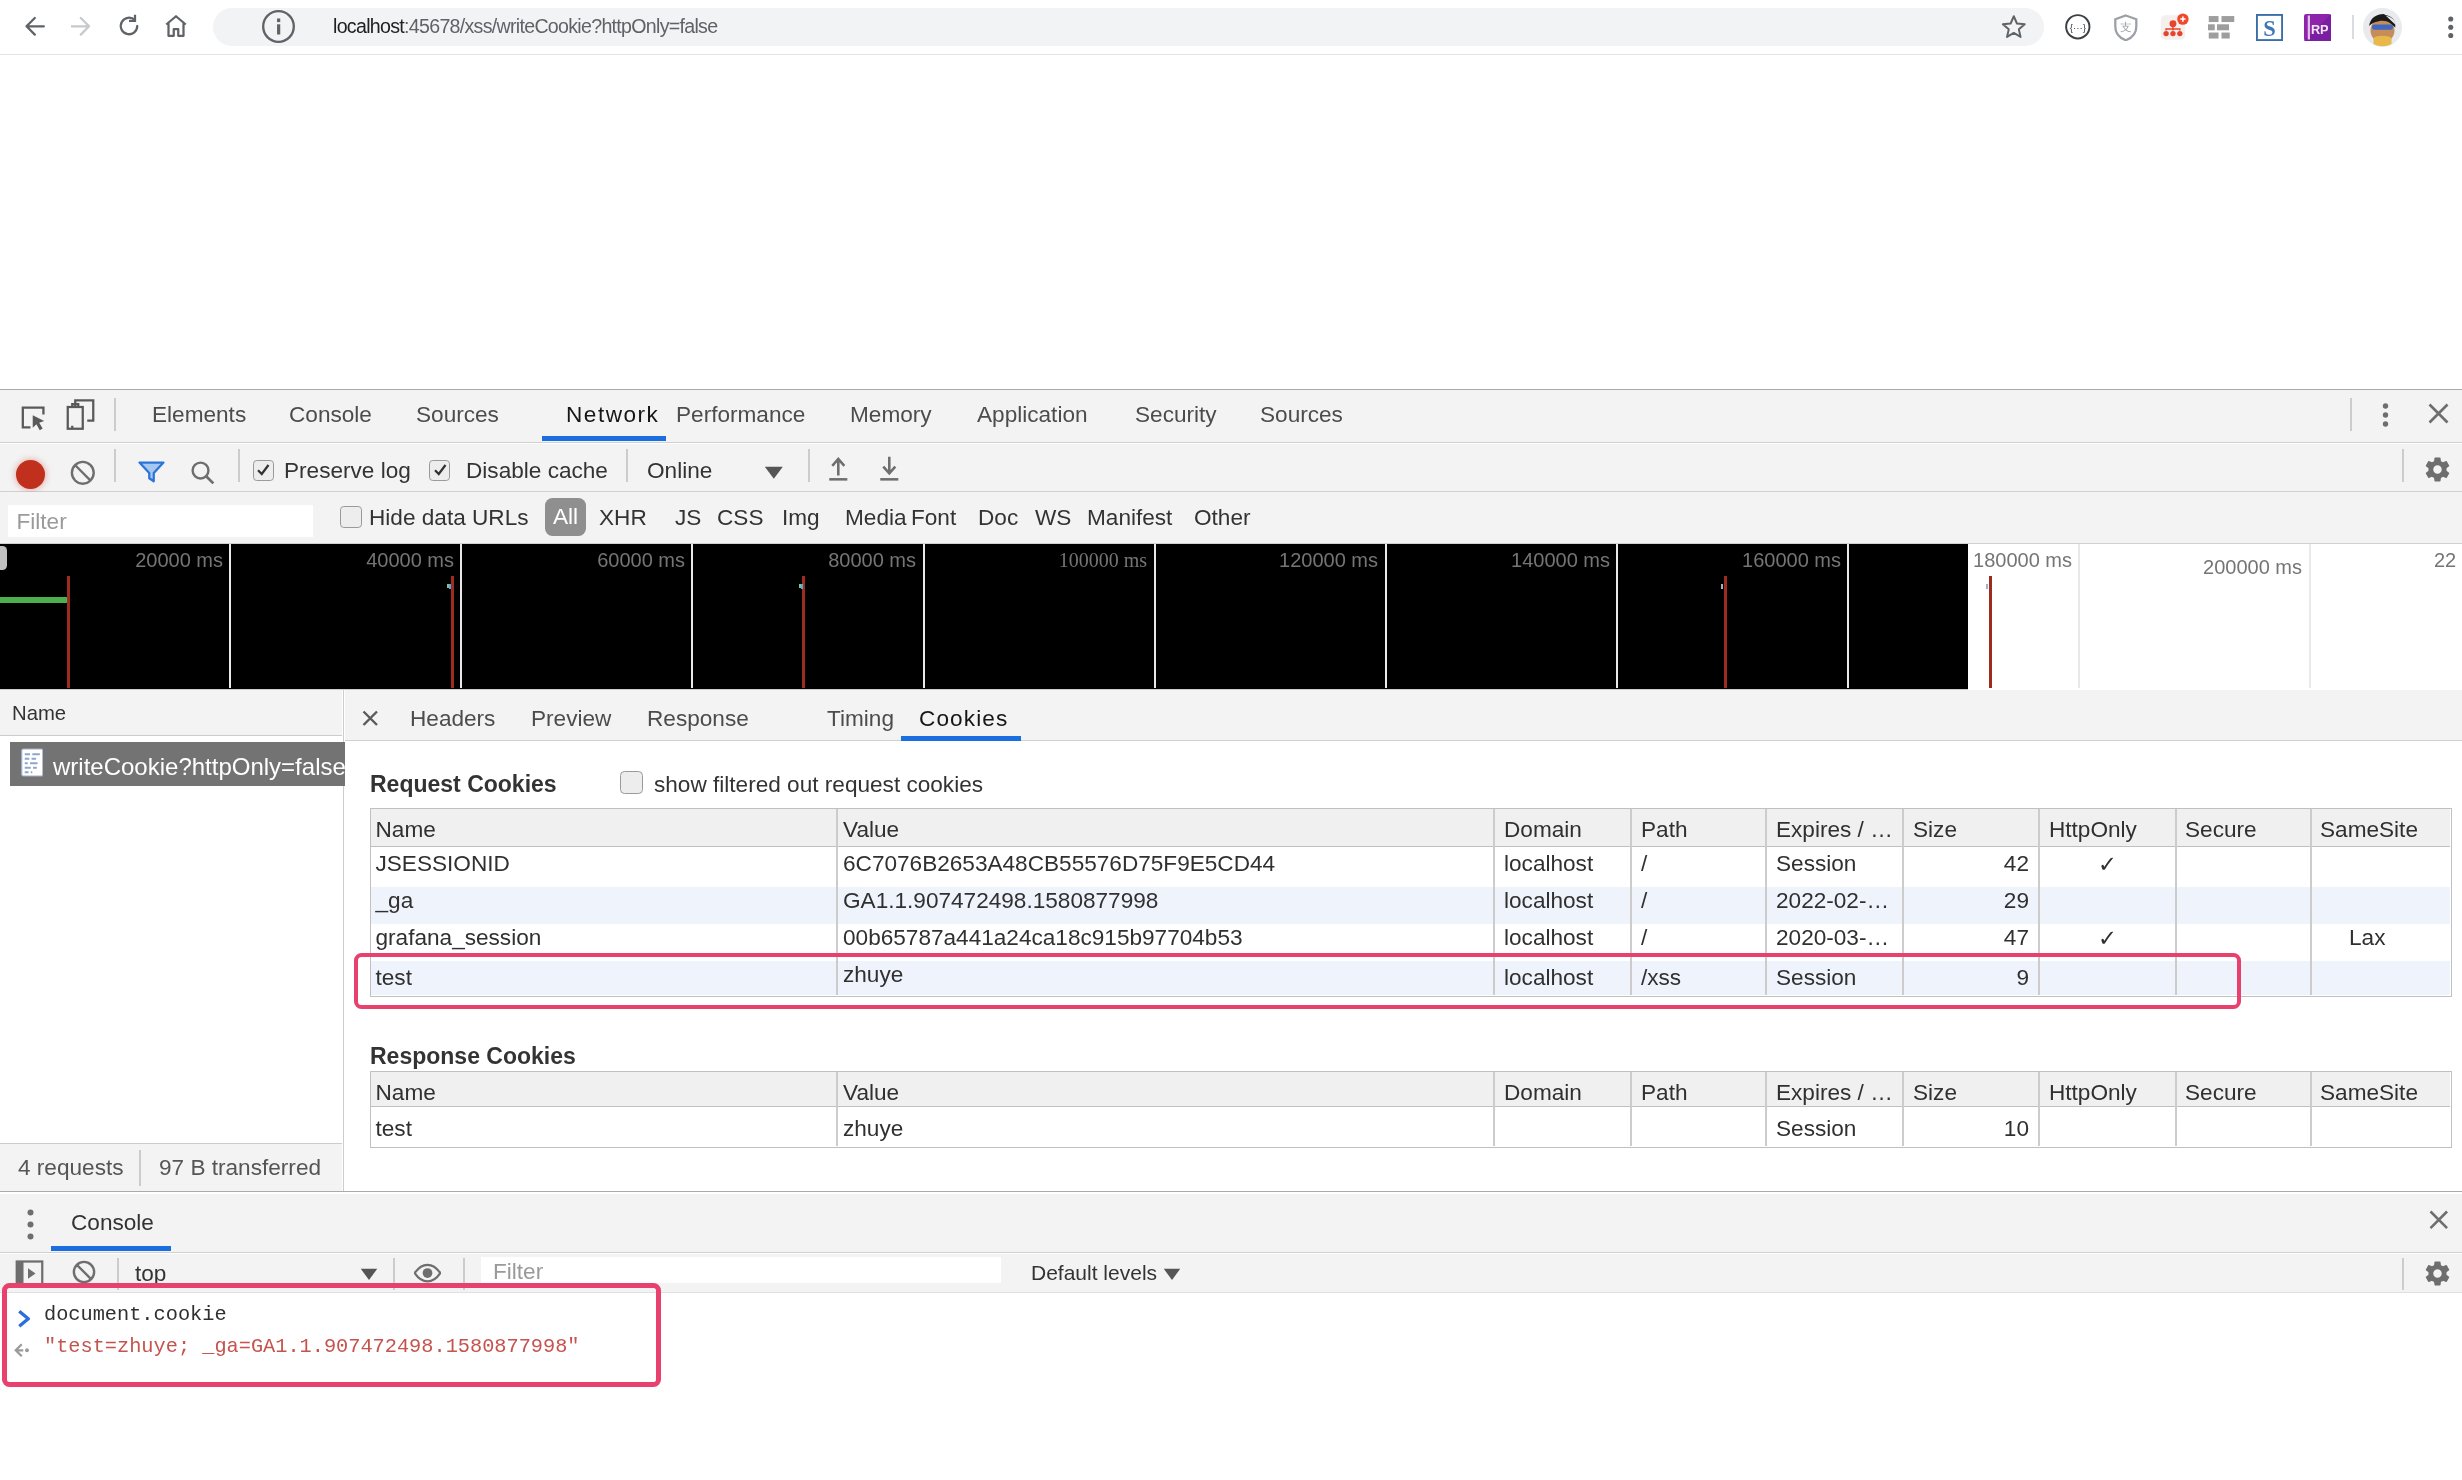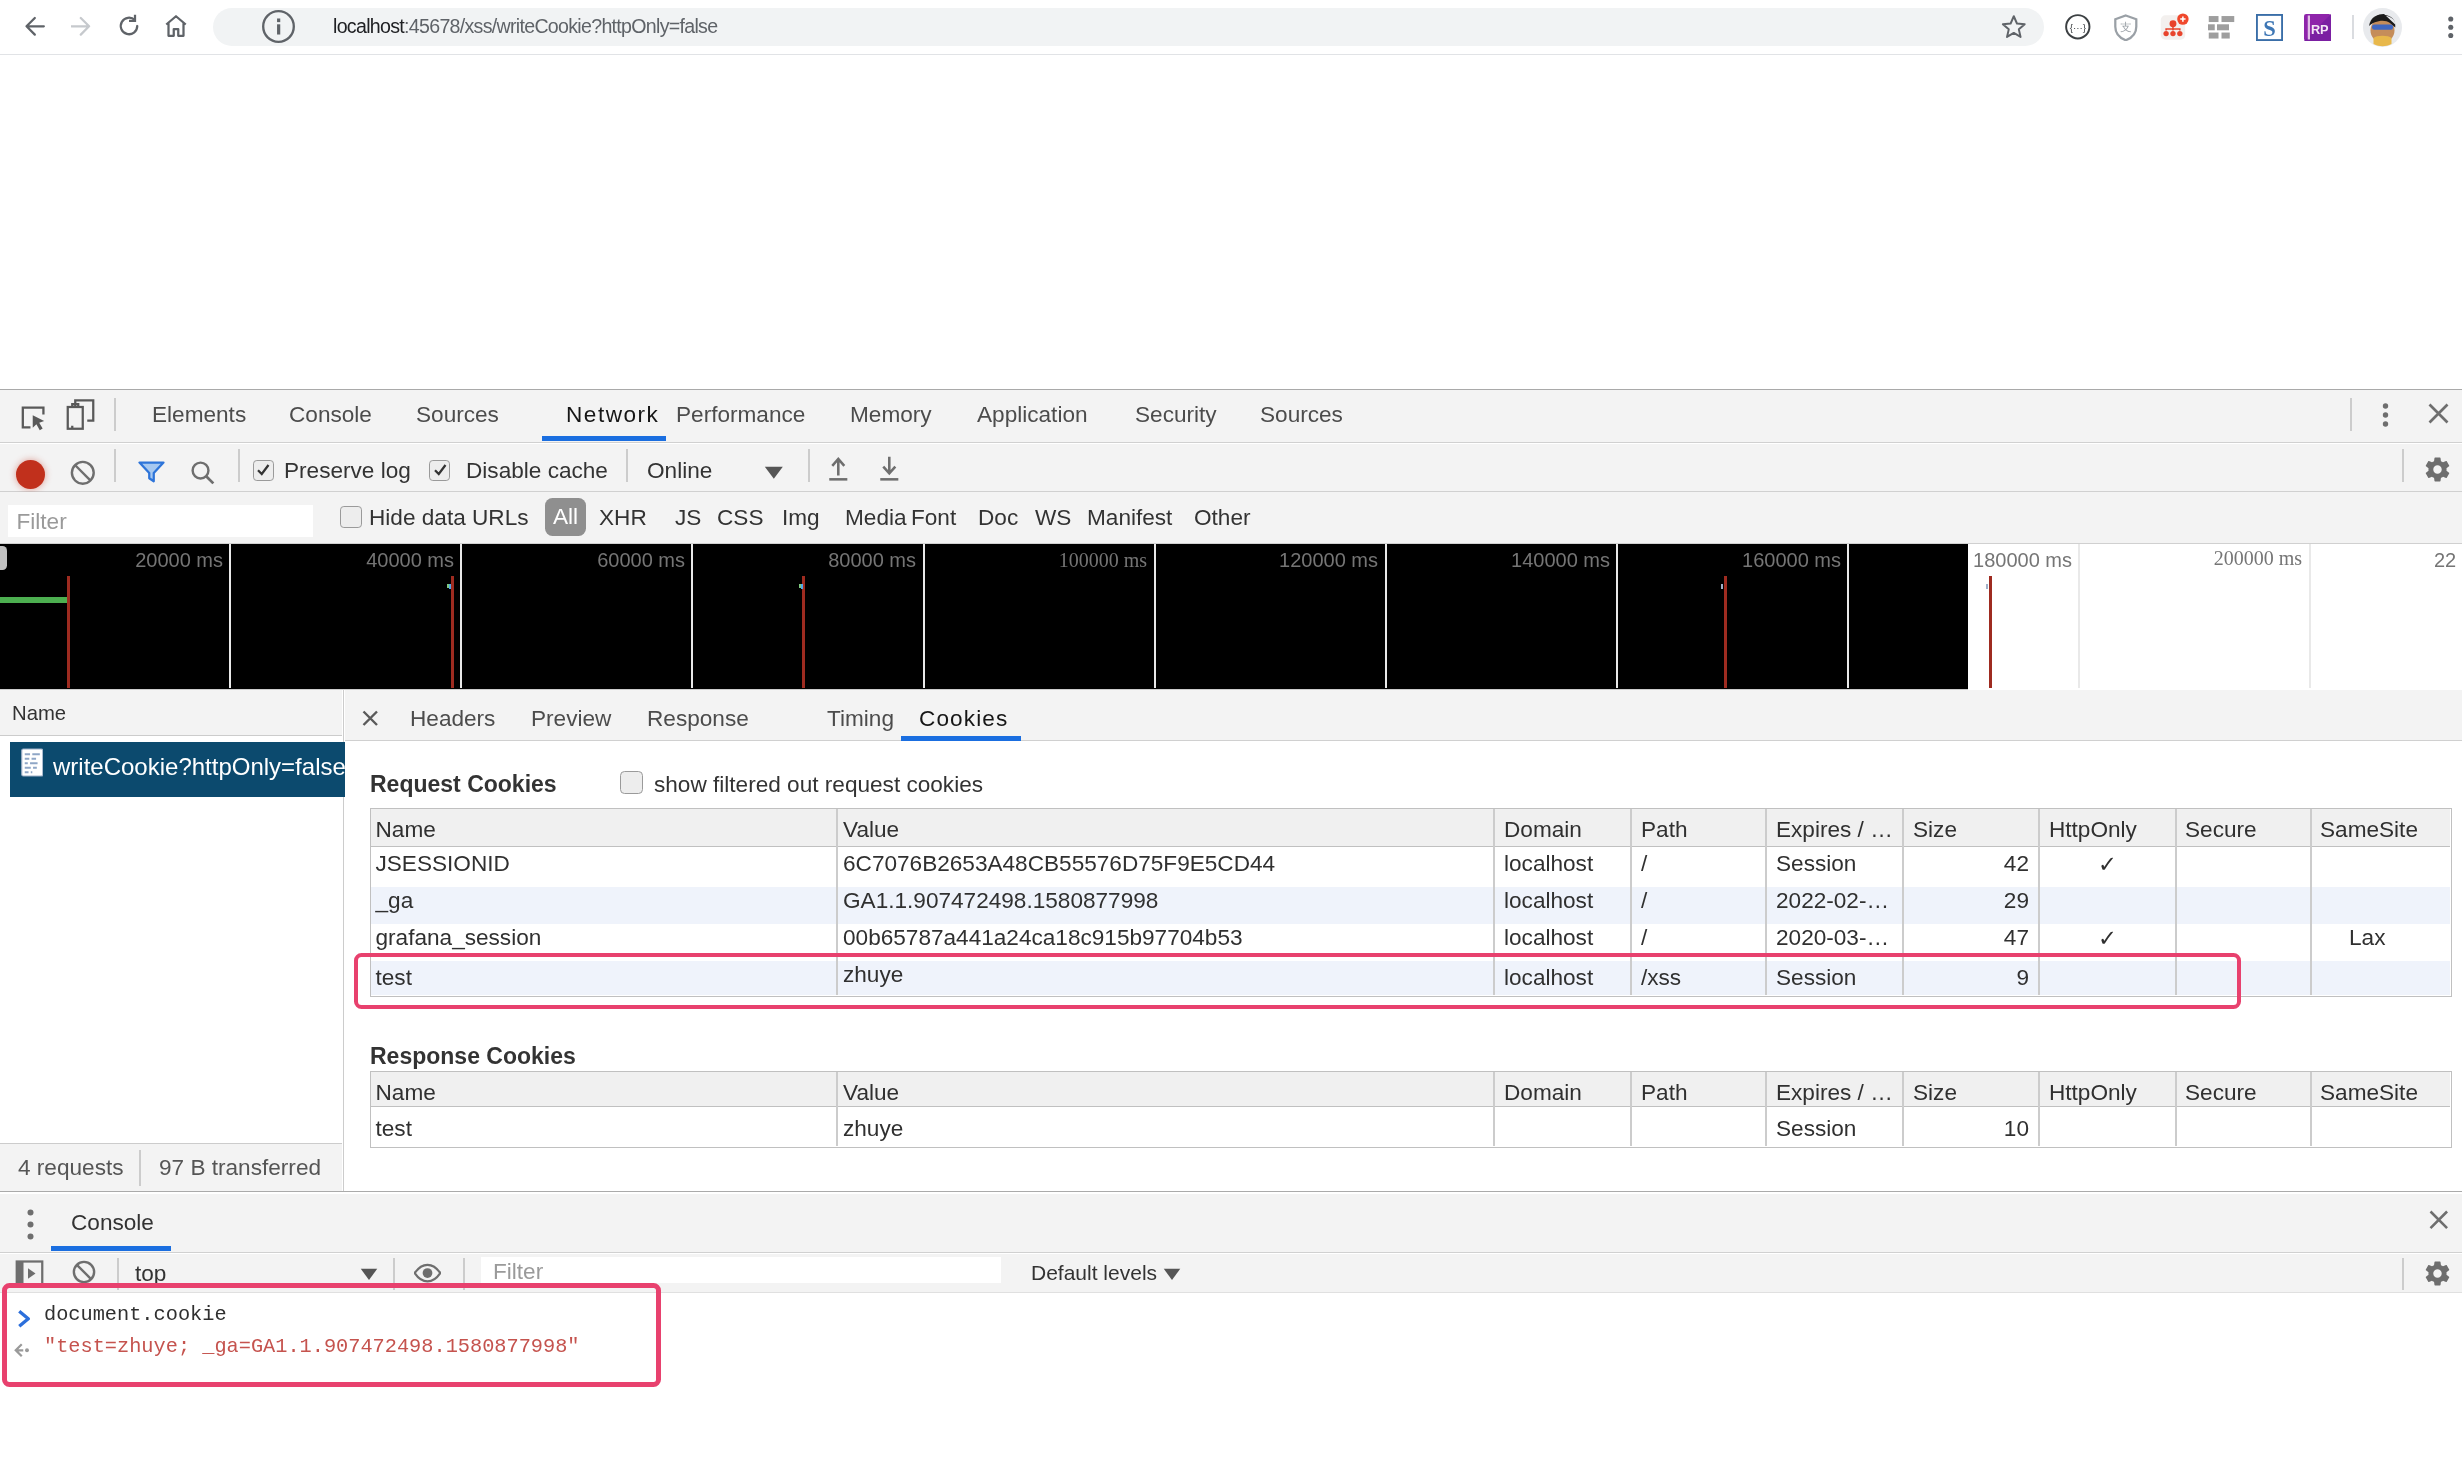--- a/index.html
+++ b/index.html
@@ -204,42 +204,42 @@
   <div class="abs" style="left:2309px;top:0;width:1.5px;height:144px;background:#e9e9e9;"></div>
   <div class="abs" style="left:73px;top:5.3px;width:150px;text-align:right;">20000 ms</div>
   <div class="abs" style="left:304px;top:5.3px;width:150px;text-align:right;">40000 ms</div>
   <div class="abs" style="left:535px;top:5.3px;width:150px;text-align:right;">60000 ms</div>
   <div class="abs" style="left:766px;top:5.3px;width:150px;text-align:right;">80000 ms</div>
   <div class="abs" style="left:982px;top:5.3px;width:165px;text-align:right;font-family:Liberation Serif, serif;">100000 ms</div>
   <div class="abs" style="left:1213px;top:5.3px;width:165px;text-align:right;">120000 ms</div>
   <div class="abs" style="left:1445px;top:5.3px;width:165px;text-align:right;">140000 ms</div>
   <div class="abs" style="left:1676px;top:5.3px;width:165px;text-align:right;">160000 ms</div>
   <div class="abs" style="left:1907px;top:5.3px;width:165px;text-align:right;">180000 ms</div>
-  <div class="abs" style="left:2137px;top:3px;width:165px;text-align:right;font-family:Liberation Serif, serif;">200000 ms</div>
+  <div class="abs" style="left:2137px;top:12px;width:165px;text-align:right;">200000 ms</div>
   <div class="abs" style="left:2434px;top:5.3px;width:30px;text-align:left;">22</div>
   <div class="abs" style="left:0;top:1.5px;width:6.8px;height:24px;background:#c0c0c0;border-radius:0 4.5px 4.5px 0;"></div>
   <div class="abs" style="left:0;top:53px;width:68px;height:6px;background:#4caf50;"></div>
   <div class="abs" style="left:67px;top:32px;width:3px;height:112px;background:#9e2b20;"></div>
   <div class="abs" style="left:451px;top:32px;width:3px;height:112px;background:#9e2b20;"></div>
   <div class="abs" style="left:802px;top:32px;width:3px;height:112px;background:#9e2b20;"></div>
   <div class="abs" style="left:1724px;top:32px;width:3px;height:112px;background:#9e2b20;"></div>
   <div class="abs" style="left:1989px;top:32px;width:3px;height:112px;background:#9e2b20;"></div>
   <div class="abs" style="left:447px;top:40px;width:1.5px;height:3.8px;background:#7ec87e;"></div>
   <div class="abs" style="left:449px;top:40px;width:2.3px;height:4.5px;background:#53a7e8;"></div>
   <div class="abs" style="left:799px;top:40px;width:1.5px;height:3.8px;background:#7ec87e;"></div>
   <div class="abs" style="left:801px;top:40px;width:2.3px;height:4.5px;background:#53a7e8;"></div>
   <div class="abs" style="left:1721px;top:40px;width:2.3px;height:4.5px;background:#9fb0c8;"></div>
   <div class="abs" style="left:1986px;top:40px;width:2.3px;height:4.5px;background:#9fb0c8;"></div>
 </div>
 
 <div class="abs" style="left:0;top:690px;width:344px;height:502px;background:#fff;border-right:1.5px solid #ccc;">
   <div class="abs" style="left:0;top:0;width:342px;height:46px;background:#f3f3f3;border-bottom:1.5px solid #ccc;">
     <div class="abs" style="left:12px;top:12px;font-size:20.3px;color:#333;">Name</div>
   </div>
-  <div class="abs" style="left:10px;top:52px;width:342px;height:55px;background:#0c4a6e;overflow:hidden;">
+  <div class="abs" style="left:10px;top:52px;width:342px;height:44px;background:#737373;overflow:hidden;">
     <svg class="abs" style="left:10.5px;top:6px;" width="22.6" height="29" viewBox="0 0 30 38">
           <rect x="1" y="1" width="28" height="36" rx="2" fill="#fff" stroke="#9db0c8" stroke-width="1.5"></rect>
           <g stroke="#8fa6c6" stroke-width="2.6">
             <path d="M5 8 H12 M15 8 H25"></path>
             <path d="M5 14 H11 M14 14 H20"></path>
             <path d="M5 20 H9 M12 20 H22"></path>
             <path d="M5 26 H13 M16 26 H21"></path>
             <path d="M5 32 H10 M13 32 H15"></path>
           </g>
         </svg>

